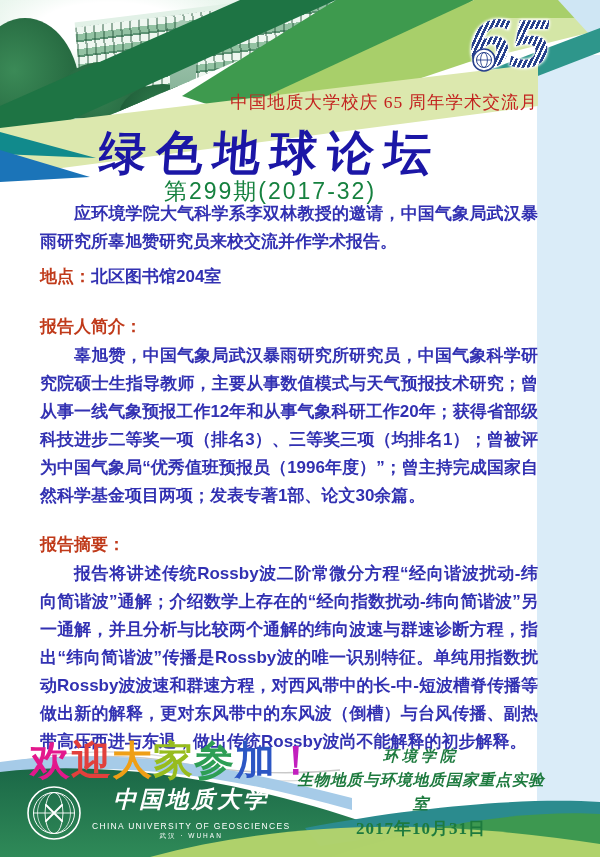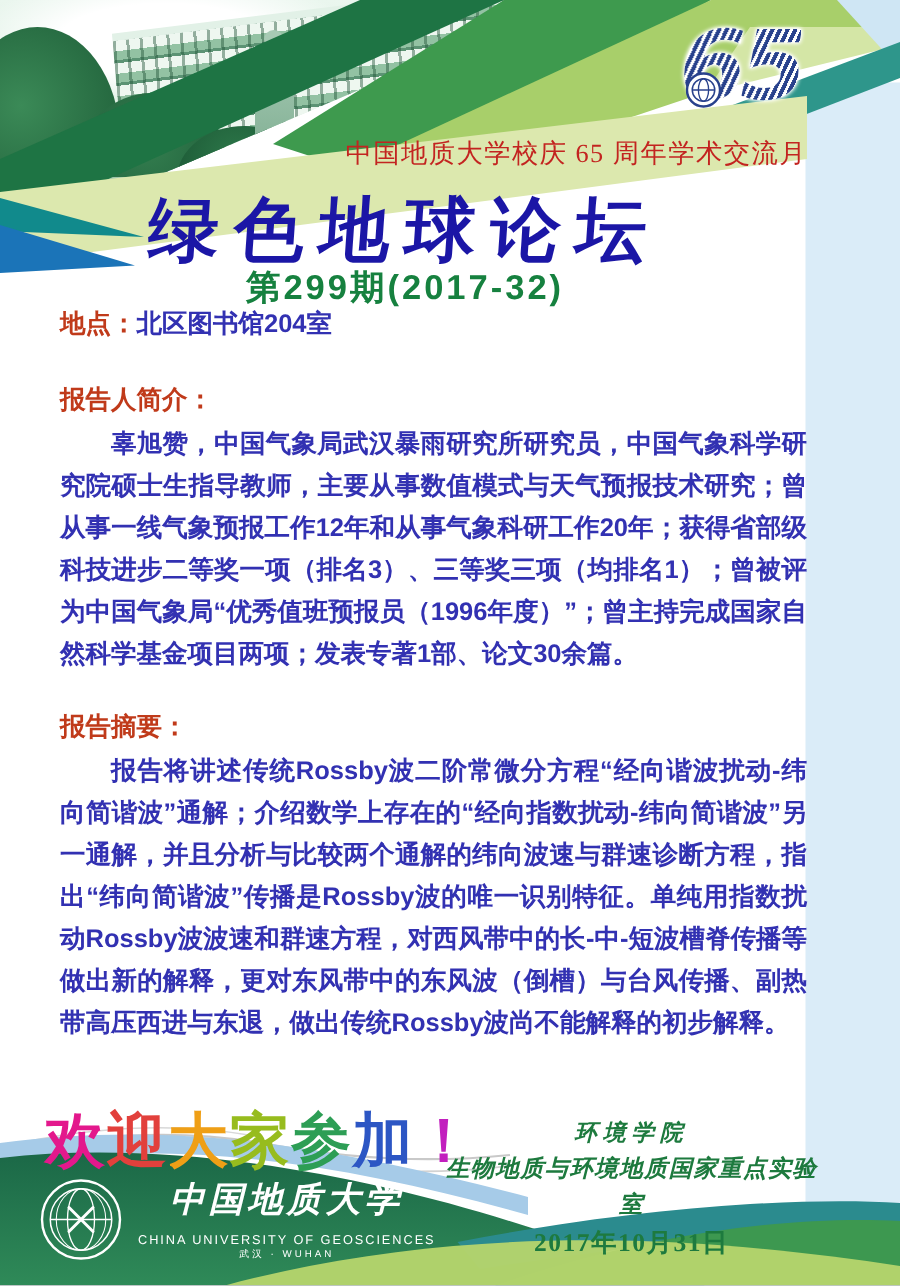--- a/index.html
+++ b/index.html
@@ -36,34 +36,34 @@
   .t2{left:52px;top:62px;width:100px;height:95px;background:radial-gradient(circle at 45% 35%,#347f50,#1f5e39 75%);}
   .t3{left:118px;top:84px;width:90px;height:70px;background:radial-gradient(circle at 45% 35%,#2e7a4b,#1b5634 75%);}
   .t4{left:215px;top:95px;width:80px;height:55px;background:radial-gradient(circle at 45% 35%,#2c7a4b,#1a5231 75%);}
   .ph-ground{left:0;top:118px;width:340px;height:44px;background:linear-gradient(180deg,#9cc6aa,#6fa184);}
   .statue-body{left:170px;top:30px;width:26px;height:78px;border-radius:12px 12px 4px 4px;
                background:linear-gradient(180deg,#a7cab4,#7fae92);}
   .statue-head{left:176px;top:20px;width:13px;height:13px;border-radius:50%;background:#a7cab4;}
   .statue-base{left:162px;top:106px;width:42px;height:26px;background:#6f9c84;}
 
   
-  .badge65{left:449px;top:12px;width:86px;height:88px;}
+  .badge65{left:464px;top:12px;width:86px;height:88px;}
   .b65{position:absolute;left:4px;top:-4px;font:italic 900 64px "DejaVu Sans",sans-serif;
        letter-spacing:-4px;color:#28418c;
        background:repeating-linear-gradient(115deg,#28418c 0 2.6px,#ffffff 2.6px 4.6px);
        -webkit-background-clip:text;background-clip:text;-webkit-text-fill-color:transparent;
        filter:drop-shadow(0 0 1.5px #ffffff) drop-shadow(0 0 1px #ffffff);}
   .b65-emblem{position:absolute;left:8px;top:36px;}
 
   
   .annline{right:62px;top:90px;font-family:"Liberation Serif","DejaVu Serif",serif;
            font-weight:400;font-size:17.5px;letter-spacing:1px;color:var(--header-red,#c32420);white-space:nowrap;}
   .forum-title{left:0;right:60px;top:122px;text-align:center;font-weight:900;font-size:47px;
            letter-spacing:10px;color:var(--title-blue,#1b16a6);transform:skewX(-4deg);white-space:nowrap;}
-  .issue{left:0;right:60px;top:176px;text-align:center;font-weight:700;font-size:23px;
+  .issue{left:0;right:60px;top:176px;text-align:center;font-weight:400;font-size:23px;
            letter-spacing:2px;color:var(--issue-green,#16813f);}
 
   
   .content{left:40px;top:200px;width:498px;}
   .content p{margin:0;}
   .intro{color:var(--body-blue,#3231b2);font-weight:700;font-size:17px;line-height:28px;
          text-indent:2em;text-align:justify;margin-bottom:5px !important;}
   .drow{line-height:31px;white-space:nowrap;}
   .dlabel,.slabel{color:var(--label-red,#c03a1a);font-weight:700;font-size:17px;}
   .dvalue{color:var(--body-blue,#3231b2);font-weight:700;font-size:17px;}
@@ -123,20 +123,21 @@
       <ellipse cx="12" cy="12" rx="3.4" ry="7.5" fill="none" stroke="#28418c" stroke-width="0.9"></ellipse>
       <line x1="4.5" y1="12" x2="19.5" y2="12" stroke="#28418c" stroke-width="0.9"></line>
     </svg>
   </div>
 
   <div class="abs annline">中国地质大学校庆 65 周年学术交流月</div>
   <div class="abs forum-title">绿色地球论坛</div>
   <div class="abs issue">第299期(2017-32)</div>
 
   <div class="abs content">
+    <p class="intro">应环境学院大气科学系李双林教授的邀请，中国气象局武汉暴雨研究所辜旭赞研究员来校交流并作学术报告。</p>
     <div class="drow">
       <span class="dlabel">地点：</span><span class="dvalue">北区图书馆204室</span>
     </div>
     <span class="slabel">报告人简介：</span>
     <p class="para">辜旭赞，中国气象局武汉暴雨研究所研究员，中国气象科学研究院硕士生指导教师，主要从事数值模式与天气预报技术研究；曾从事一线气象预报工作12年和从事气象科研工作20年；获得省部级科技进步二等奖一项（排名3）、三等奖三项（均排名1）；曾被评为中国气象局“优秀值班预报员（1996年度）”；曾主持完成国家自然科学基金项目两项；发表专著1部、论文30余篇。</p>
     <span class="slabel">报告摘要：</span>
     <p class="para">报告将讲述传统Rossby波二阶常微分方程“经向谐波扰动-纬向简谐波”通解；介绍数学上存在的“经向指数扰动-纬向简谐波”另一通解，并且分析与比较两个通解的纬向波速与群速诊断方程，指出“纬向简谐波”传播是Rossby波的唯一识别特征。单纯用指数扰动Rossby波波速和群速方程，对西风带中的长-中-短波槽脊传播等做出新的解释，更对东风带中的东风波（倒槽）与台风传播、副热带高压西进与东退，做出传统Rossby波尚不能解释的初步解释。</p>
   </div>
 
   <svg class="abs waves" viewBox="0 0 600 115" preserveAspectRatio="none">

